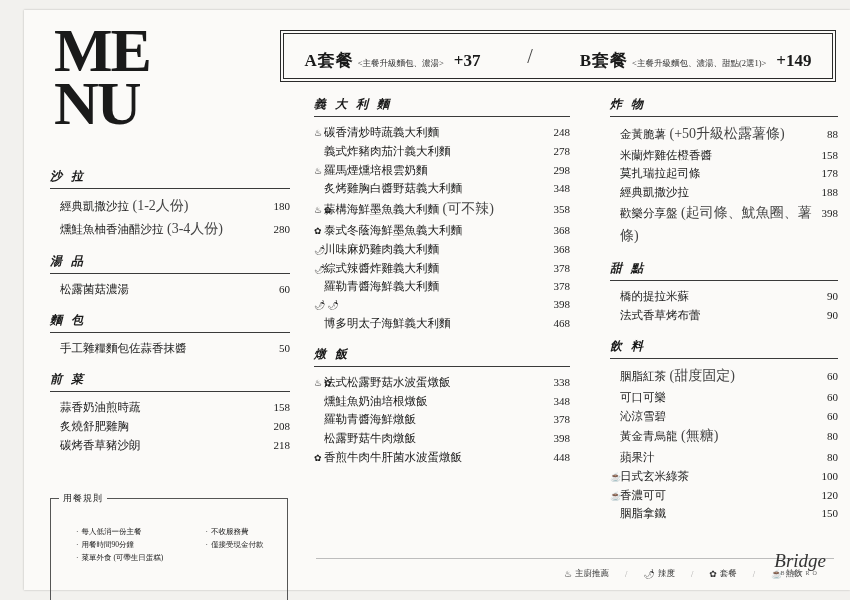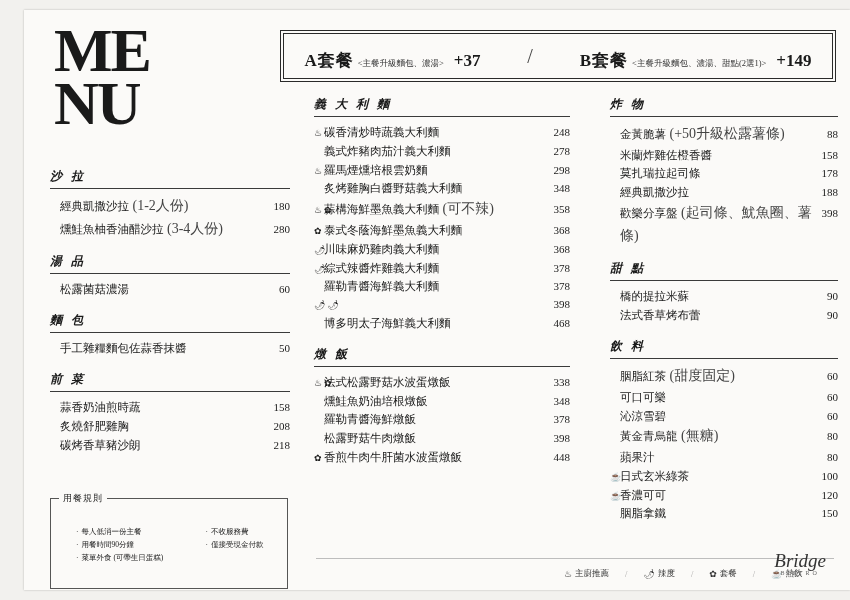--- a/index.html
+++ b/index.html
@@ -76,21 +76,21 @@
   
   .ico{display:inline-block;line-height:1;font-size:9px;}
   .ico-chef{font-size:9px;}
   .ico-chili{font-size:9px;}
   .ico-veg{font-size:9px;}
   .ico-hot{font-size:9px;}
   
   .rules{
     position:absolute;left:26px;top:488px;width:238px;
     border:1px solid #555;
-    padding:7px 9px 8px 9px;
+    padding:7px 9px 20px 9px;
     box-sizing:border-box;
   }
   .rules-title{
     position:absolute;top:-7px;left:8px;background:#fbfaf8;
     padding:0 4px;font-size:9px;letter-spacing:1px;
   }
   .rules-cols{display:flex;gap:10px;margin-top:3px;}
   .rules-cols ul{margin:16px;padding:0;list-style:none;}
   .rules-cols li{font-size:7.5px;line-height:1.75;color:#222;white-space:nowrap;}
   .rules-cols li:before{content:"·";margin-right:3px;}

